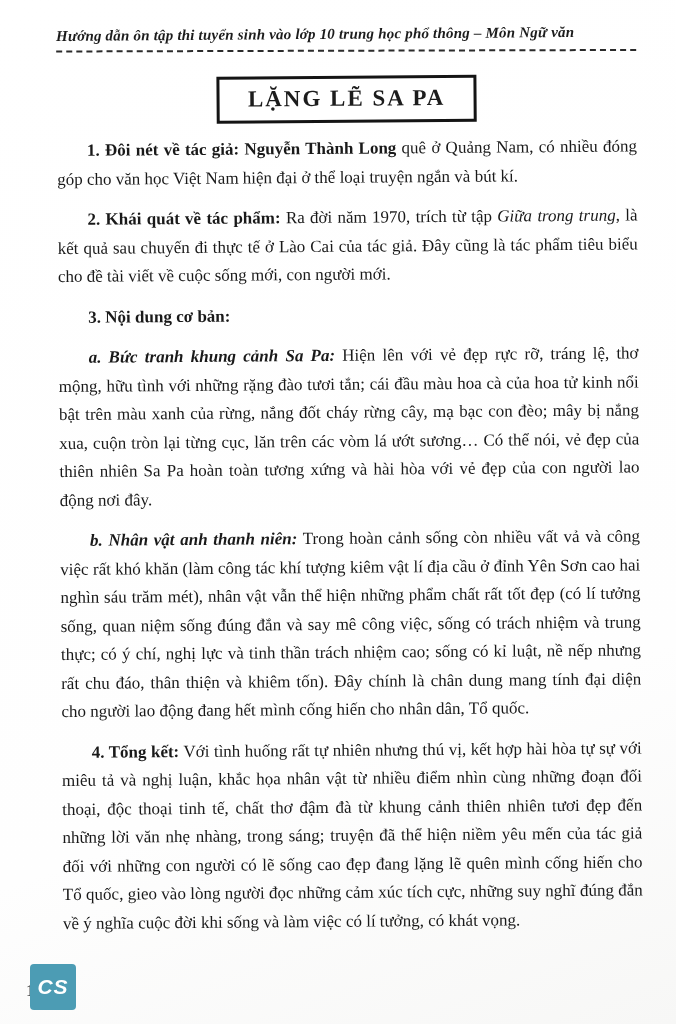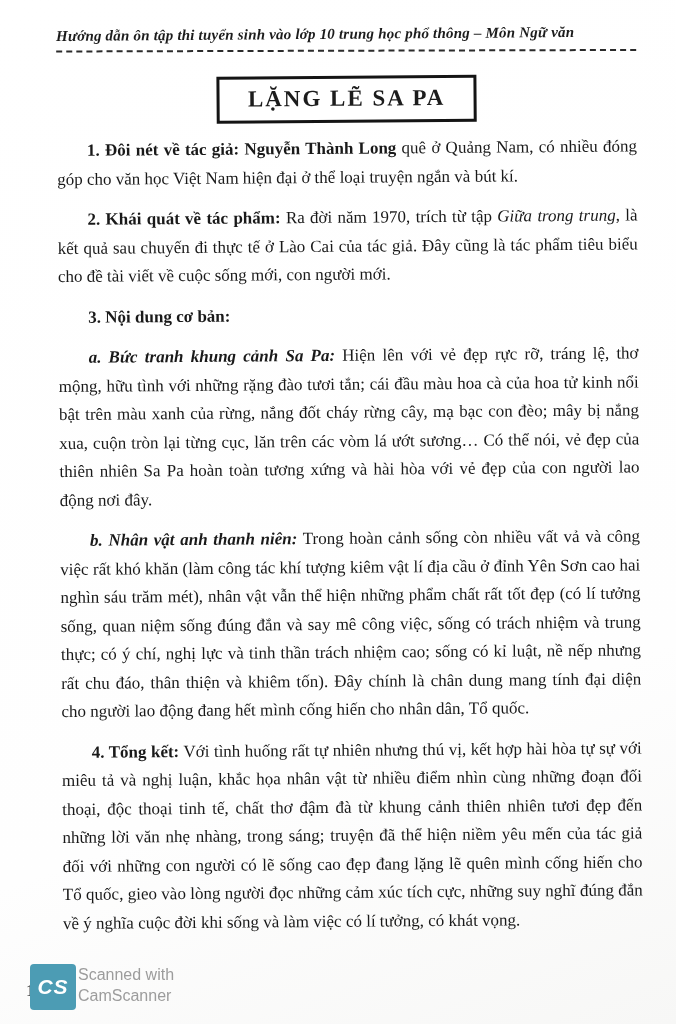--- a/index.html
+++ b/index.html
@@ -115,18 +115,14 @@
     <p class="para"><span class="bi">b. Nhân vật anh thanh niên:</span><span> Trong hoàn cảnh sống còn nhiều vất vả và công việc rất khó khăn (làm công tác khí tượng kiêm vật lí địa cầu ở đỉnh Yên Sơn cao hai nghìn sáu trăm mét), nhân vật vẫn thể hiện những phẩm chất rất tốt đẹp (có lí tưởng sống, quan niệm sống đúng đắn và say mê công việc, sống có trách nhiệm và trung thực; có ý chí, nghị lực và tinh thần trách nhiệm cao; sống có kỉ luật, nề nếp nhưng rất chu đáo, thân thiện và khiêm tốn). Đây chính là chân dung mang tính đại diện cho người lao động đang hết mình cống hiến cho nhân dân, Tổ quốc.</span></p>
 
     <p class="para"><span class="b">4. Tổng kết:</span><span> Với tình huống rất tự nhiên nhưng thú vị, kết hợp hài hòa tự sự với miêu tả và nghị luận, khắc họa nhân vật từ nhiều điểm nhìn cùng những đoạn đối thoại, độc thoại tinh tế, chất thơ đậm đà từ khung cảnh thiên nhiên tươi đẹp đến những lời văn nhẹ nhàng, trong sáng; truyện đã thể hiện niềm yêu mến của tác giả đối với những con người có lẽ sống cao đẹp đang lặng lẽ quên mình cống hiến cho Tổ quốc, gieo vào lòng người đọc những cảm xúc tích cực, những suy nghĩ đúng đắn về ý nghĩa cuộc đời khi sống và làm việc có lí tưởng, có khát vọng.</span></p>
 
   </div>
 
   <div class="page-num">10</div>
 
   <div class="watermark">
     <div class="cs-badge" style="background: rgb(76, 156, 180);">CS</div>
-    <div class="wm-text" style="color: rgb(156, 156, 156);">
-      <div>Scanned with</div>
-      <div>CamScanner</div>
-    </div>
   </div>
 </div>
 
 </body></html>

